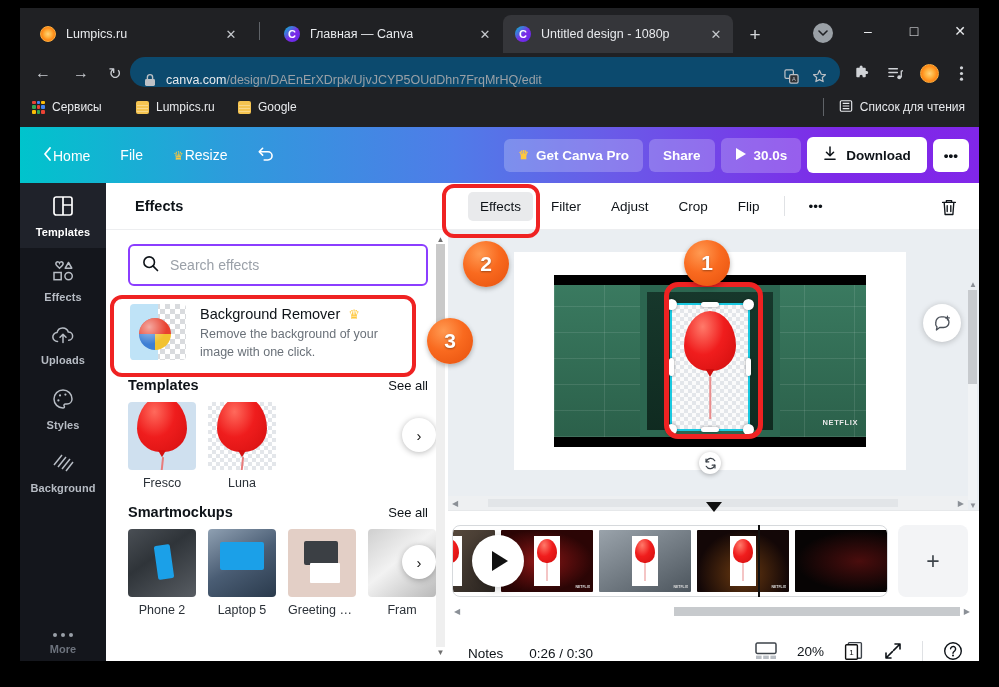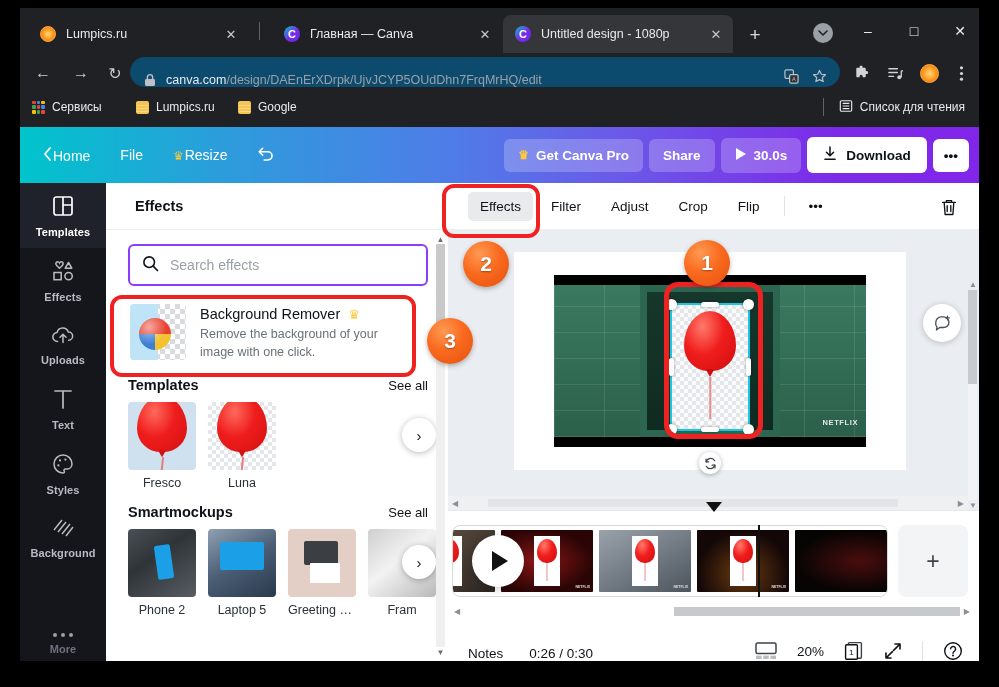--- a/index.html
+++ b/index.html
@@ -386,28 +386,20 @@
       <span>
         <svg width="24" height="20" viewBox="0 0 24 20">
             <path d="M6.6 16.4a4.5 4.5 0 01-.5-9 5.8 5.8 0 0111.2-.4 4.1 4.1 0 01.4 8.2" fill="none" stroke="#b7bcc4" stroke-width="1.5" stroke-linecap="round"></path>
             <path d="M12 17.5v-8M9 12.2l3-3 3 3" fill="none" stroke="#b7bcc4" stroke-width="1.5" stroke-linecap="round" stroke-linejoin="round"></path>
           </svg>
       </span>
       <span class="rail-label">Uploads</span>
     </div>
     <div class="rail-item">
       <span>
-        <svg width="20" height="22" viewBox="0 0 20 22">
-            <path d="M2 3h16M10 3v17" stroke="#b7bcc4" stroke-width="1.7" stroke-linecap="round"></path>
-          </svg>
-      </span>
-      <span class="rail-label">Text</span>
-    </div>
-    <div class="rail-item">
-      <span>
         <svg width="22" height="22" viewBox="0 0 22 22">
             <path d="M11 2a9 9 0 100 18c1.3 0 1.8-1 1.2-1.9-.7-1 .1-2.1 1.3-2.1h1.6A5 5 0 0020 11c0-5-4-9-9-9z" fill="none" stroke="#b7bcc4" stroke-width="1.5"></path>
             <circle cx="8" cy="7.4" r="1.1" fill="#b7bcc4"></circle>
             <circle cx="13.4" cy="6.6" r="1.1" fill="#b7bcc4"></circle>
             <circle cx="6.4" cy="12.4" r="1.1" fill="#b7bcc4"></circle>
           </svg>
       </span>
       <span class="rail-label">Styles</span>
     </div>
     <div class="rail-item">

